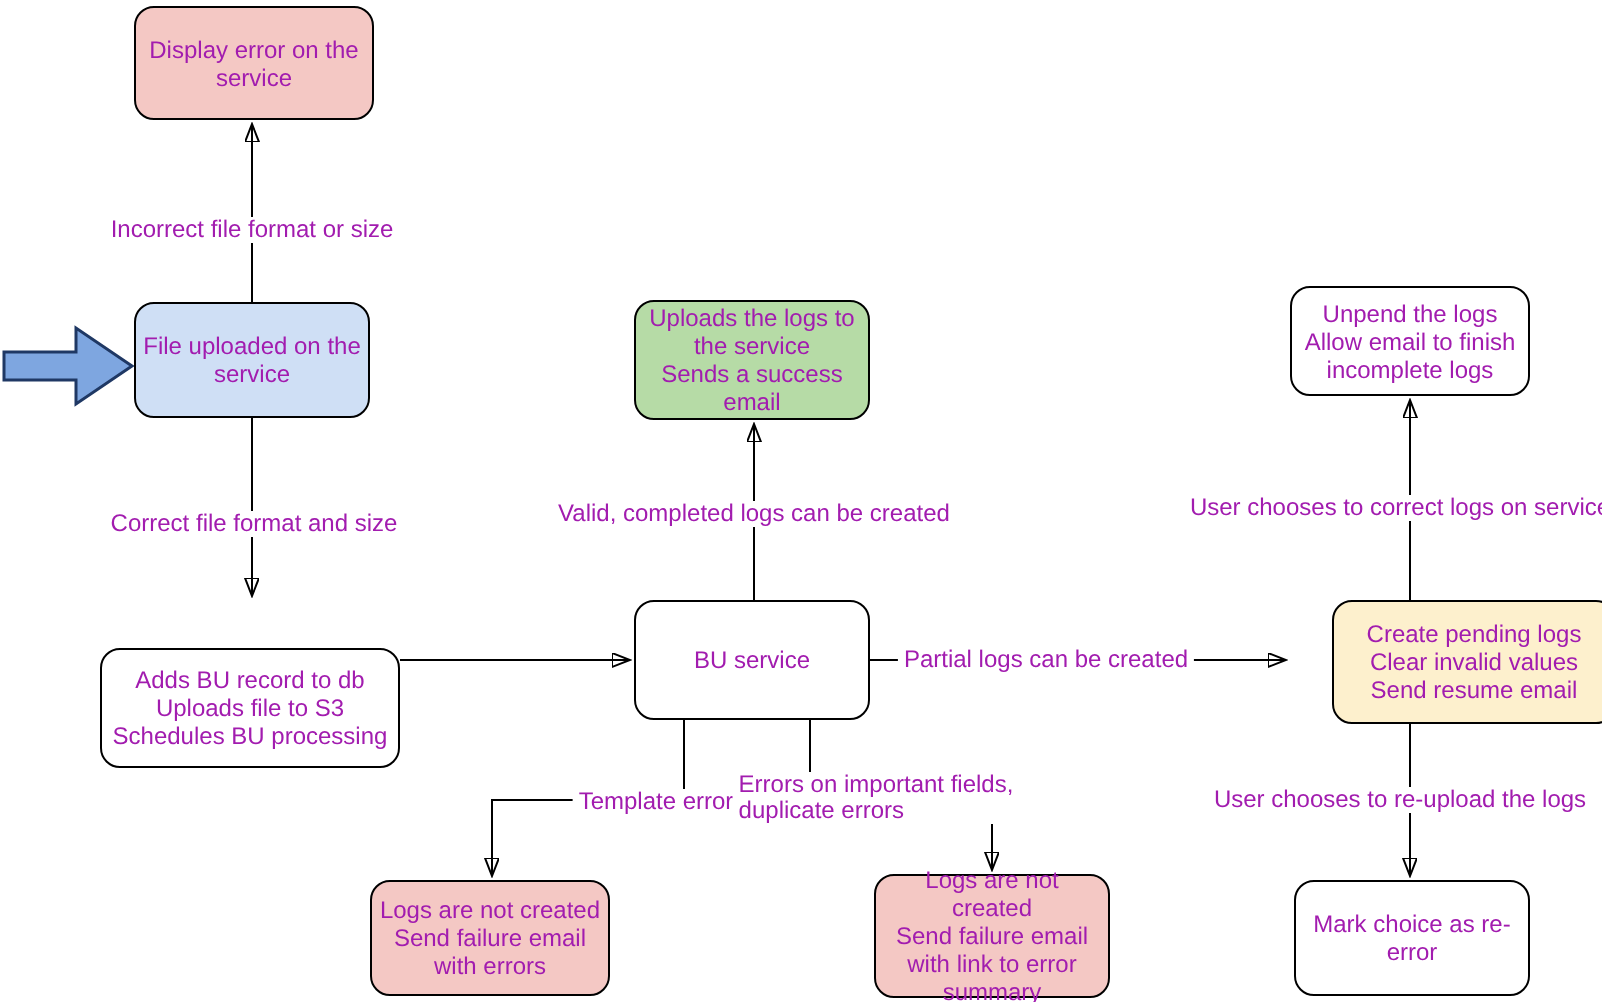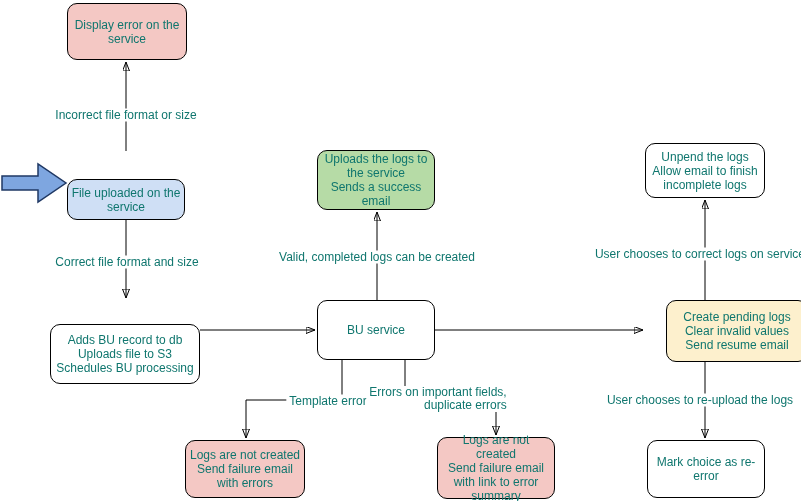--- a/index.html
+++ b/index.html
@@ -3,21 +3,21 @@
 <meta charset="utf-8">
 <style>
   html, body { margin: 0; padding: 0; background: #ffffff; }
   #canvas {
     position: relative;
     width: 801px;
     height: 501px;
     background: #ffffff;
     font-family: "Liberation Sans", sans-serif;
     font-size: 12px;
-    color: #0f766e;
+    color: #a21caf;
     overflow: hidden;
   }
   #edges {
     position: absolute;
     left: 0; top: 0;
     z-index: 1;
     pointer-events: none;
   }
   #edges path {
     fill: none;
@@ -38,21 +38,21 @@
     padding: 2px 3px;
     line-height: 14px;
   }
   .node .lbl { white-space: pre-line; }
   .edge-label {
     position: absolute;
     z-index: 2;
     transform: translate(-50%, -50%);
     background: #ffffff;
     padding: 0 3px;
-    text-align: right;
+    text-align: left;
     line-height: 13px;
     white-space: pre;
   }
   #entry-arrow {
     position: absolute;
     left: 0; top: 0;
     z-index: 3;
     pointer-events: none;
   }
 </style>
@@ -80,21 +80,21 @@
 
   <svg id="entry-arrow" width="801" height="501" viewBox="0 0 801 501">
     <polygon points="2,176 38,176 38,164 66,183 38,202 38,190 2,190" stroke-width="1.5" fill="#7ea6e0" stroke="#1f3864"></polygon>
   </svg>
 
   <div class="node" style="left: 67px; top: 3px; width: 120px; height: 57px; background: rgb(244, 200, 196); border-color: rgb(0, 0, 0);">
     <span class="lbl">Display error on the
 service</span>
   </div>
 
-  <div class="node" style="left: 67px; top: 151px; width: 118px; height: 41px; background: rgb(207, 223, 245); border-color: rgb(0, 0, 0); margin-top: 28px;">
+  <div class="node" style="left: 67px; top: 151px; width: 118px; height: 58px; background: rgb(207, 223, 245); border-color: rgb(0, 0, 0);">
     <span class="lbl">File uploaded on the
 service</span>
   </div>
 
   <div class="node" style="left: 50px; top: 300px; width: 150px; height: 60px; background: rgb(255, 255, 255); border-color: rgb(0, 0, 0); margin-top: 24px;">
     <span class="lbl">Adds BU record to db
 Uploads file to S3
 Schedules BU processing</span>
   </div>
 
@@ -135,19 +135,20 @@
   </div>
 
   <div class="node" style="left: 647px; top: 440px; width: 118px; height: 58px; background: rgb(255, 255, 255); border-color: rgb(0, 0, 0);">
     <span class="lbl">Mark choice as re-
 error</span>
   </div>
 
   <div class="edge-label" style="left:126px; top:115px;">Incorrect file format or size</div>
   <div class="edge-label" style="left:127px; top:262px;">Correct file format and size</div>
   <div class="edge-label" style="left:377px; top:257px;">Valid, completed logs can be created</div>
+  <div class="edge-label" style="left:523px; top:330px;">Partial logs can be created</div>
   <div class="edge-label" style="left:331px; top:401px;">Template errors</div>
   <div class="edge-label" style="left:438px; top:399px;">Errors on important fields,
 duplicate errors</div>
   <div class="edge-label" style="left:700px; top:254px;">User chooses to correct logs on service</div>
   <div class="edge-label" style="left:700px; top:400px;">User chooses to re-upload the logs</div>
 
 </div>
 
 </body></html>

